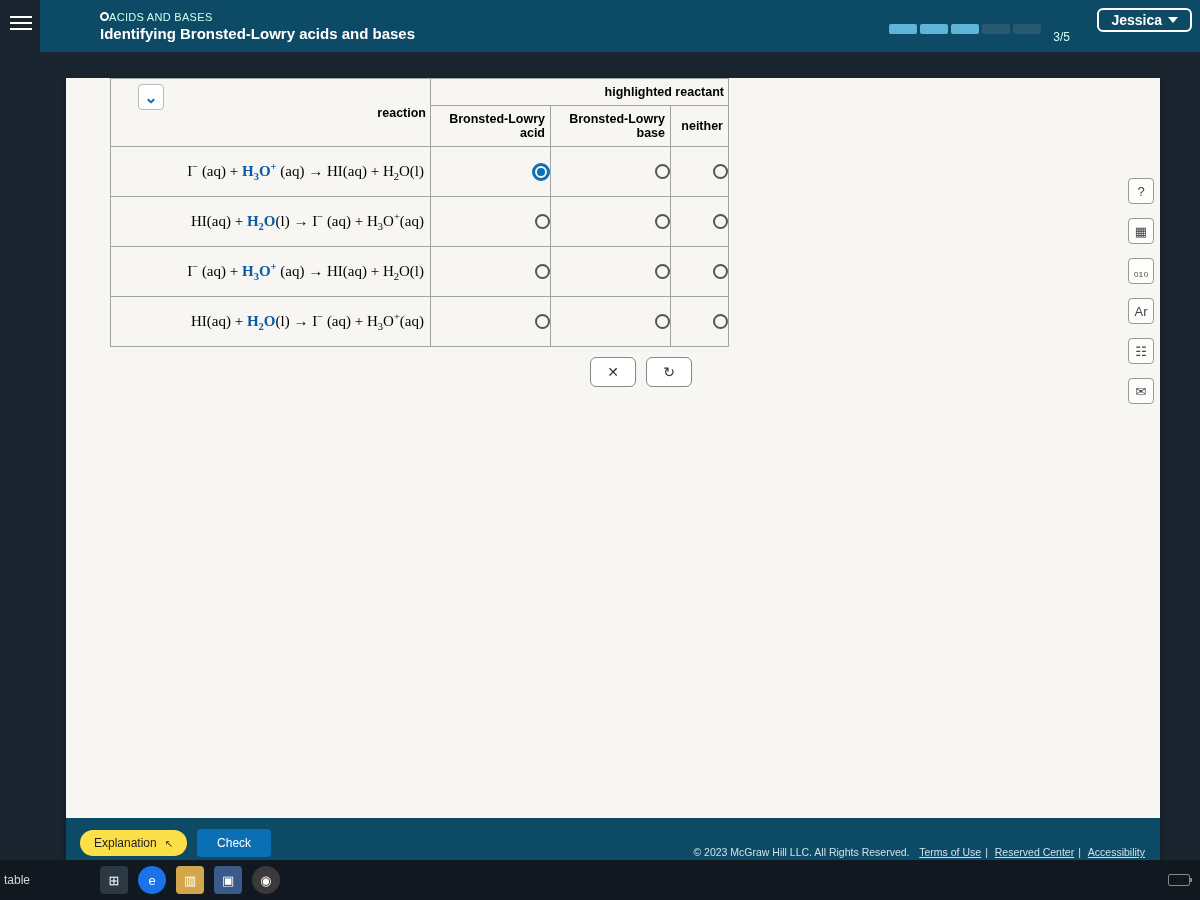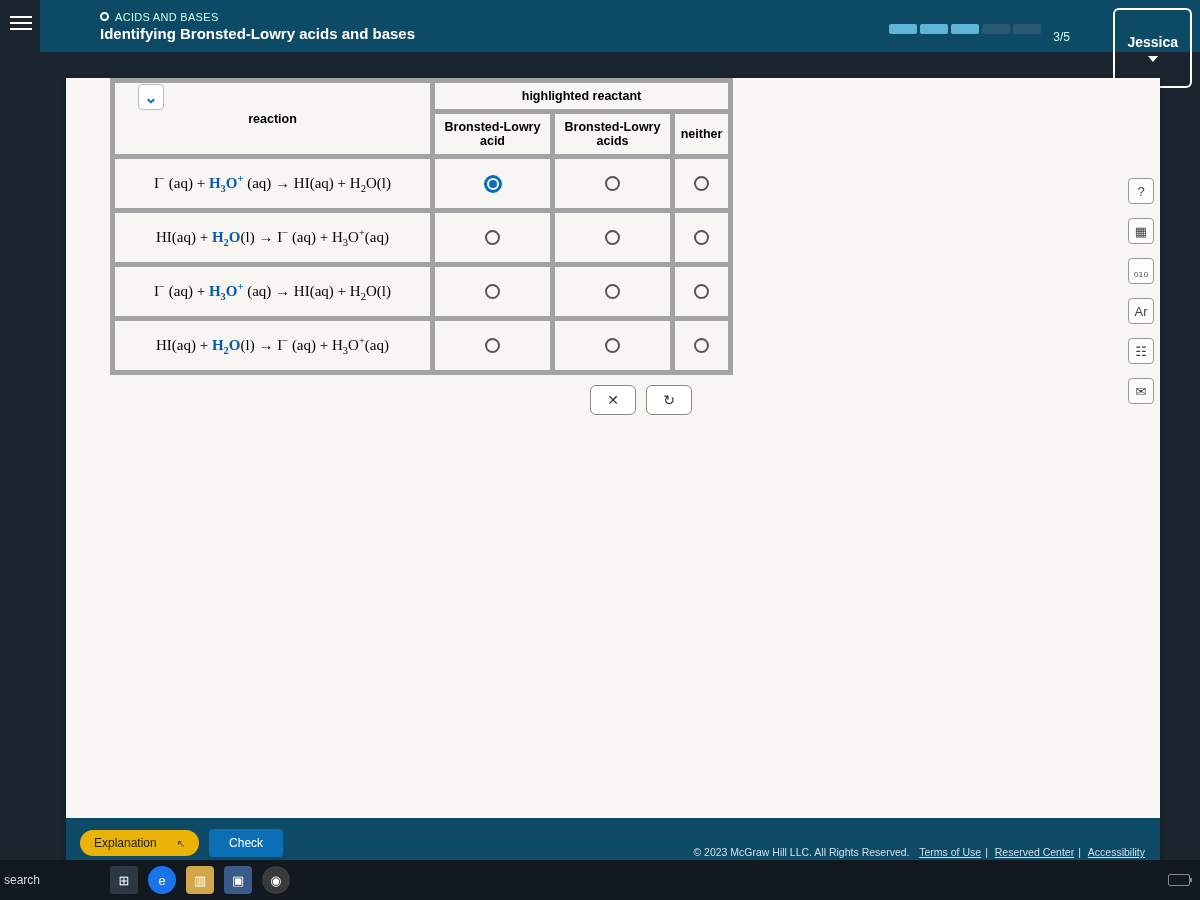--- a/index.html
+++ b/index.html
@@ -3,40 +3,40 @@
 <meta charset="utf-8">
 <style>
 * { box-sizing: border-box; margin: 0; padding: 0; }
 body { font-family: Arial, sans-serif; background: #1a2530; width: 1200px; height: 900px; overflow: hidden; position: relative; }
 
 
 .topbar { background: #0d4a66; color: #fff; height: 52px; display: flex; align-items: center; padding: 0 12px; margin-left: 40px; margin-right: 0; position: relative; }
 .menu-btn { position: absolute; left: 8px; top: 10px; width: 26px; height: 26px; display: flex; flex-direction: column; justify-content: space-around; padding: 4px 2px; }
 .menu-btn span { height: 2px; background: #fff; width: 100%; }
 .topic-wrap { margin-left: 48px; display:flex; flex-direction:column; gap:2px;}
-.topic-label { font-size: 11px; color: #cfe; letter-spacing: .3px; display:flex; align-items:center; gap:6px;text-align:right;}
+.topic-label { font-size: 11px; color: #cfe; letter-spacing: .3px; display:flex; align-items:center; gap:0;text-align:right;}
 .topic-dot { width:9px; height:9px; border:2px solid #fff; border-radius:50%; display:inline-block;}
 .subtitle { font-size: 15px; font-weight: bold; color:#fff;}
 .progress-area { position:absolute; right:130px; top:14px; display:flex; align-items:center; gap:8px;}
 .pbar { display:flex; gap:3px;}
 .pseg { width:28px; height:10px; background:#2a5a72; border-radius:2px;}
 .pseg.f { background:#5fb5d8;}
 .ptext { color:#cfe; font-size:12px; margin-left:4px;margin-top:16px;}
-.user-chip { position:absolute; right:8px; top:8px; border:2px solid #fff; border-radius:6px; padding:24px 12px; color:#fff; font-weight:bold; font-size:14px; display:flex; align-items:center; gap:6px;flex-direction:column;}
+.user-chip { position:absolute; right:8px; top:8px; border:2px solid #fff; border-radius:6px; padding:2px 12px; color:#fff; font-weight:bold; font-size:14px; display:flex; align-items:center; gap:6px;}
 .chev { width:0; height:0; border-left:5px solid transparent; border-right:5px solid transparent; border-top:6px solid #fff;}
 
 
 .card { background:#f7f6f3; margin:0 40px 0 66px; border-radius:0 0 8px 8px; height: 790px; position:relative; box-shadow:0 2px 6px rgba(0,0,0,.3);}
 .toggle-arrow { position:absolute; top:6px; left:72px; width:26px; height:26px; background:#fff; border:1px solid #bbb; border-radius:4px; display:flex; align-items:center; justify-content:center; color:#0a6fb5; font-weight:bold;}
 .prompt { padding: 38px 18px 12px 18px; color:#1a1a1a; font-size:13.5px;}
 
 
 .tbl-wrap { margin:26px 0 0 44px; }
 table { border-collapse: collapse; }
-th, td { border:5px solid #a3a3a3; text-align:center; font-size:12.5px; padding:0;}
+th, td { border:1px solid #a3a3a3; text-align:right; font-size:12.5px; padding:0;}
 .th-react { width:320px; font-weight:bold; padding:18px 4px;}
 .th-hr { padding:6px 4px; font-weight:bold;}
 .th-sub { padding:6px 5px; font-weight:bold;}
 .c-acid{width:120px;} .c-base{width:120px;} .c-neither{width:58px;}
 .rxn-cell { padding:14px 6px; font-family:'Times New Roman',serif; font-size:15px;}
 .hl { color:#0a5aa8; font-weight:bold;}
 sup,sub{font-size:.7em;}
 .radio-cell { padding:14px 0;}
 .radio { width:15px; height:15px; border:2px solid #555; border-radius:50%; display:inline-block; vertical-align:middle;}
 .radio.sel { width:18px; height:18px; border:3px solid #0a6fb5; position:relative;}
@@ -45,21 +45,21 @@
 
 .actions { display:flex; gap:10px; margin:10px 0 0 480px;}
 .abtn { width:46px; height:30px; border:1px solid #888; border-radius:6px; background:#fff; display:flex; align-items:center; justify-content:center; font-size:14px; color:#333;}
 
 
 .rail { position:absolute; right:6px; top:100px; display:flex; flex-direction:column; gap:14px;}
 .ricon { width:26px; height:26px; border:1px solid #999; border-radius:4px; display:flex; align-items:center; justify-content:center; color:#444; font-size:13px; background:#fdfdfb;}
 
 
 .card-footer { position:absolute; left:0; right:0; bottom:0; height:50px; background:#0d4a66; border-radius:0 0 8px 8px; display:flex; align-items:center; padding:0 14px; color:#fff;}
-.btn-exp { background:#eab308; color:#222; border-radius:16px; padding:6px 14px; font-size:12px; margin-right:10px; display:flex; align-items:center; gap:20px;}
+.btn-exp { background:#fde047; color:#222; border-radius:16px; padding:6px 14px; font-size:12px; margin-right:10px; display:flex; align-items:center; gap:8px;}
 .cursor-ic{font-size:10px;}
 .btn-check { background:#0a6fb5; color:#fff; border-radius:4px; padding:7px 20px; font-size:12px;}
 .copy { position:absolute; right:14px; bottom:10px; font-size:10.5px; color:#cfe0ea;}
 .copy a{color:#cfe0ea; text-decoration:underline; margin:0 1px;}
 .copy .sep{margin:0 3px;}
 
 
 .taskbar { position:absolute; bottom:0; left:0; right:0; height:40px; background:#111820; display:flex; align-items:center; padding:0 8px; gap:10px;}
 .search-lbl { color:#cfd8dc; font-size:12px; margin-right:60px; margin-left:-4px;}
 .tbicon { width:28px; height:28px; border-radius:4px; display:flex; align-items:center; justify-content:center; color:#fff; font-size:13px;}
@@ -107,21 +107,21 @@
 
   <div class="tbl-wrap">
   <table>
     <tbody>
           <tr>
       <th class="th-react" rowspan="2">reaction</th>
       <th class="th-hr" colspan="3">highlighted reactant</th>
     </tr>
     <tr>
       <th class="th-sub c-acid">Bronsted-Lowry acid</th>
-      <th class="th-sub c-base">Bronsted-Lowry acids</th>
+      <th class="th-sub c-base">Bronsted-Lowry base</th>
       <th class="th-sub c-neither">neither</th>
     </tr>
 
     <tr>
       <td class="rxn-cell">
         I<sup>−</sup> (aq) + <span class="hl">H<sub>3</sub>O<sup>+</sup></span> (aq) <span class="arrow">→</span> HI(aq) + H<sub>2</sub>O(l)
       </td>
       <td class="radio-cell"><span class="radio sel"></span></td>
       <td class="radio-cell"><span class="radio"></span></td>
       <td class="radio-cell"><span class="radio"></span></td>
@@ -178,21 +178,21 @@
       <span>© 2023 McGraw Hill LLC. All Rights Reserved.</span>
       &nbsp;
       <a>Terms of Use</a><span class="sep">|</span>
       <a>Reserved Center</a><span class="sep">|</span>
       <a>Accessibility</a>
     </div>
   </div>
 </div>
 
 <div class="taskbar">
-  <span class="search-lbl">search</span>
+  <span class="search-lbl">table</span>
   <div class="tbicon tb-task">⊞</div>
   <div class="tbicon tb-edge">e</div>
   <div class="tbicon tb-file">▥</div>
   <div class="tbicon tb-store">▣</div>
   <div class="tbicon tb-chrome">◉</div>
   <div class="tb-right">
     <div class="tb-batt"></div>
   </div>
 </div>
 

